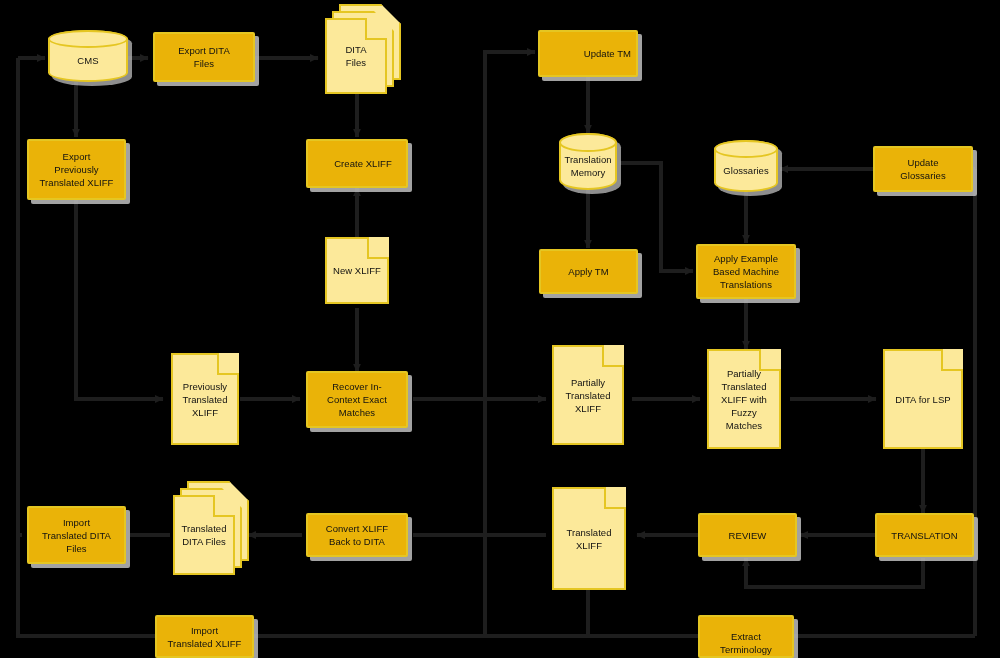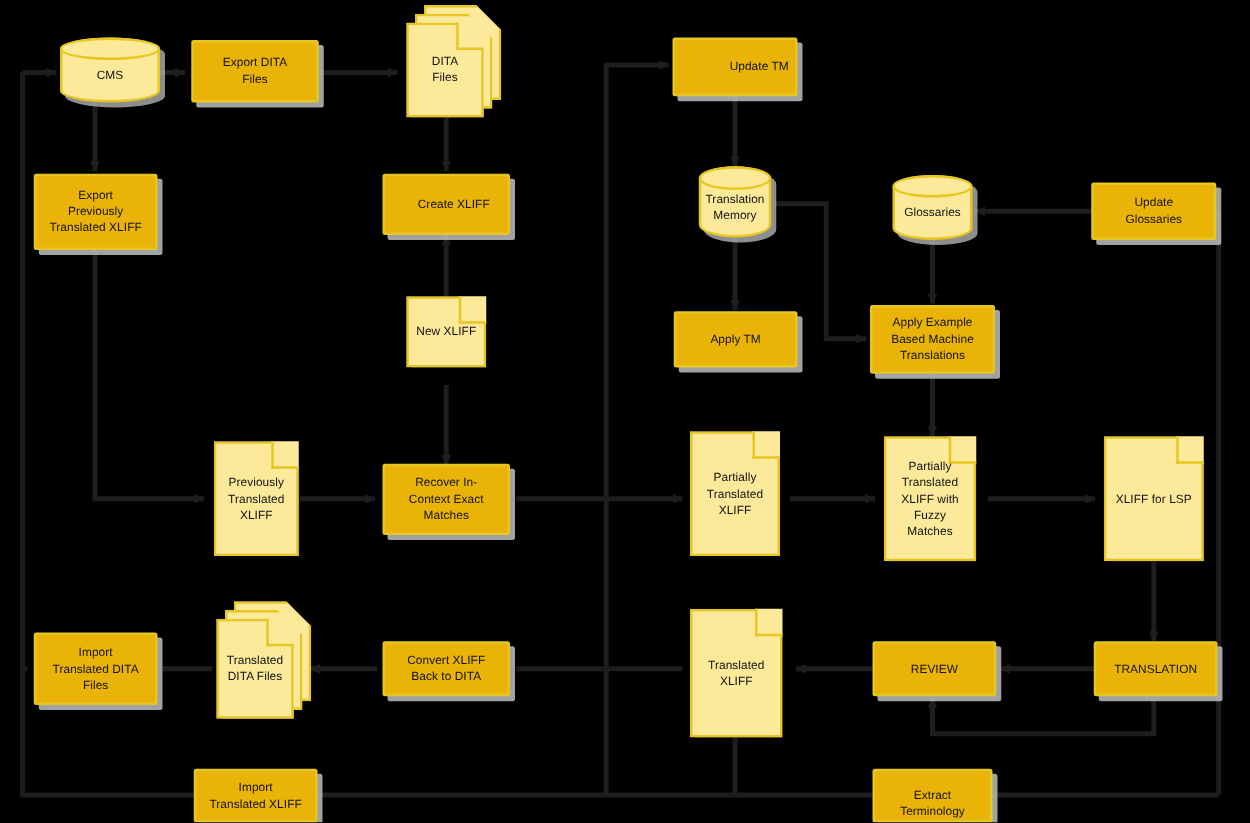--- a/index.html
+++ b/index.html
@@ -201,21 +201,21 @@
     <div class="body"></div>
     <div class="top"></div>
     <span class="lbl">Glossaries</span>
   </div>
 
   <div class="node proc" style="left:873px;top:146px;width:100px;height:46px;">
     <span class="lbl">Update
 Glossaries</span>
   </div>
 
-  <div class="node doc" style="left:325px;top:237px;width:64px;height:57px;">
+  <div class="node doc" style="left:325px;top:237px;width:64px;height:67px;">
     <div class="sheet"></div>
     <div class="fold"></div>
     <span class="lbl">New XLIFF</span>
   </div>
 
   <div class="node proc" style="left:539px;top:249px;width:99px;height:45px;">
     <span class="lbl">Apply TM</span>
   </div>
 
   <div class="node proc" style="left:696px;top:244px;width:100px;height:55px;">
@@ -251,21 +251,21 @@
     <div class="fold"></div>
     <span class="lbl">Partially
 Translated
 XLIFF with
 Fuzzy Matches</span>
   </div>
 
   <div class="node doc" style="left:883px;top:349px;width:80px;height:100px;">
     <div class="sheet"></div>
     <div class="fold"></div>
-    <span class="lbl">XLIFF for LSP</span>
+    <span class="lbl">DITA for LSP</span>
   </div>
 
   <div class="node proc" style="left:27px;top:506px;width:99px;height:58px;">
     <span class="lbl">Import
 Translated DITA
 Files</span>
   </div>
 
   <div class="node doc stack" style="left:173px;top:495px;width:62px;height:80px;">
     <div class="back1"></div>

